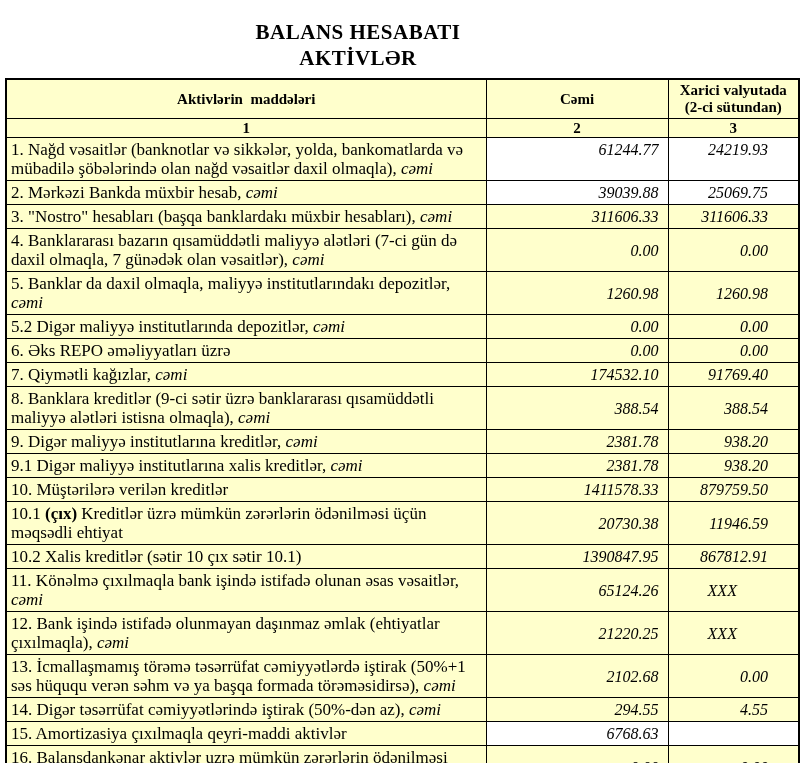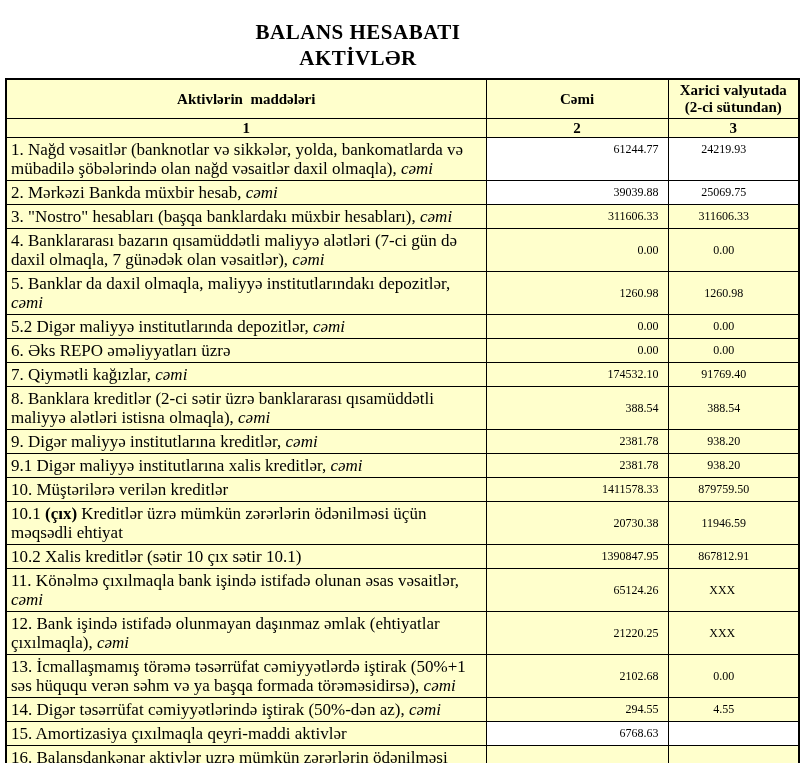--- a/index.html
+++ b/index.html
@@ -14,22 +14,22 @@
   table.balance {
     border-collapse:collapse; table-layout:fixed;
     width:793px; margin-left:5px; margin-top:7px;
     border:2px solid var(--border);
   }
   col.c-items { width:480px; } col.c-total { width:182px; } col.c-foreign { width:131px; }
   th,td { border:1px solid var(--border); background:var(--cell-bg); vertical-align:middle; }
   th { font-weight:bold; font-size:15px; text-align:center; padding:2px 3px; line-height:17px; }
   tr.num-row th { padding:0 3px; line-height:18px; font-size:15px; }
   td.label-cell { font-size:17px; line-height:19px; padding:2px 14px 2px 4px; text-align:left; }
-  td.num-cell { font-size:12px; line-height:19px; text-align:right; padding:2px 9px 2px 2px; }
-  td.c3 { padding-right:21px;text-align:center; }
+  td.num-cell { font-size:16px; line-height:19px; text-align:right; padding:2px 9px 2px 2px;font-style:italic; }
+  td.c3 { padding-right:30px; }
   td.center { text-align:center; padding-right:24px; }
   td.white { background:#FFFFFF; }
   td.vtop { vertical-align:top; }
   .it { font-style:italic; }
   .bd { font-weight:bold; }
 </style>
 </head>
 <body>
 
 <div class="title-block">
@@ -90,21 +90,21 @@
         <td class="label-cell"><span>6. Əks REPO əməliyyatları üzrə</span></td>
         <td class="num-cell c2">0.00</td>
         <td class="num-cell c3">0.00</td>
       </tr>
       <tr>
         <td class="label-cell"><span>7. Qiymətli kağızlar, </span><span class="it">cəmi</span></td>
         <td class="num-cell c2">174532.10</td>
         <td class="num-cell c3">91769.40</td>
       </tr>
       <tr>
-        <td class="label-cell"><span>8. Banklara kreditlər (2-ci sətir üzrə banklararası qısamüddətli maliyyə alətləri istisna olmaqla), </span><span class="it">cəmi</span></td>
+        <td class="label-cell"><span>8. Banklara kreditlər (9-ci sətir üzrə banklararası qısamüddətli maliyyə alətləri istisna olmaqla), </span><span class="it">cəmi</span></td>
         <td class="num-cell c2">388.54</td>
         <td class="num-cell c3">388.54</td>
       </tr>
       <tr>
         <td class="label-cell"><span>9. Digər maliyyə institutlarına kreditlər, </span><span class="it">cəmi</span></td>
         <td class="num-cell c2">2381.78</td>
         <td class="num-cell c3">938.20</td>
       </tr>
       <tr>
         <td class="label-cell"><span>9.1 Digər maliyyə institutlarına xalis kreditlər, </span><span class="it">cəmi</span></td>

